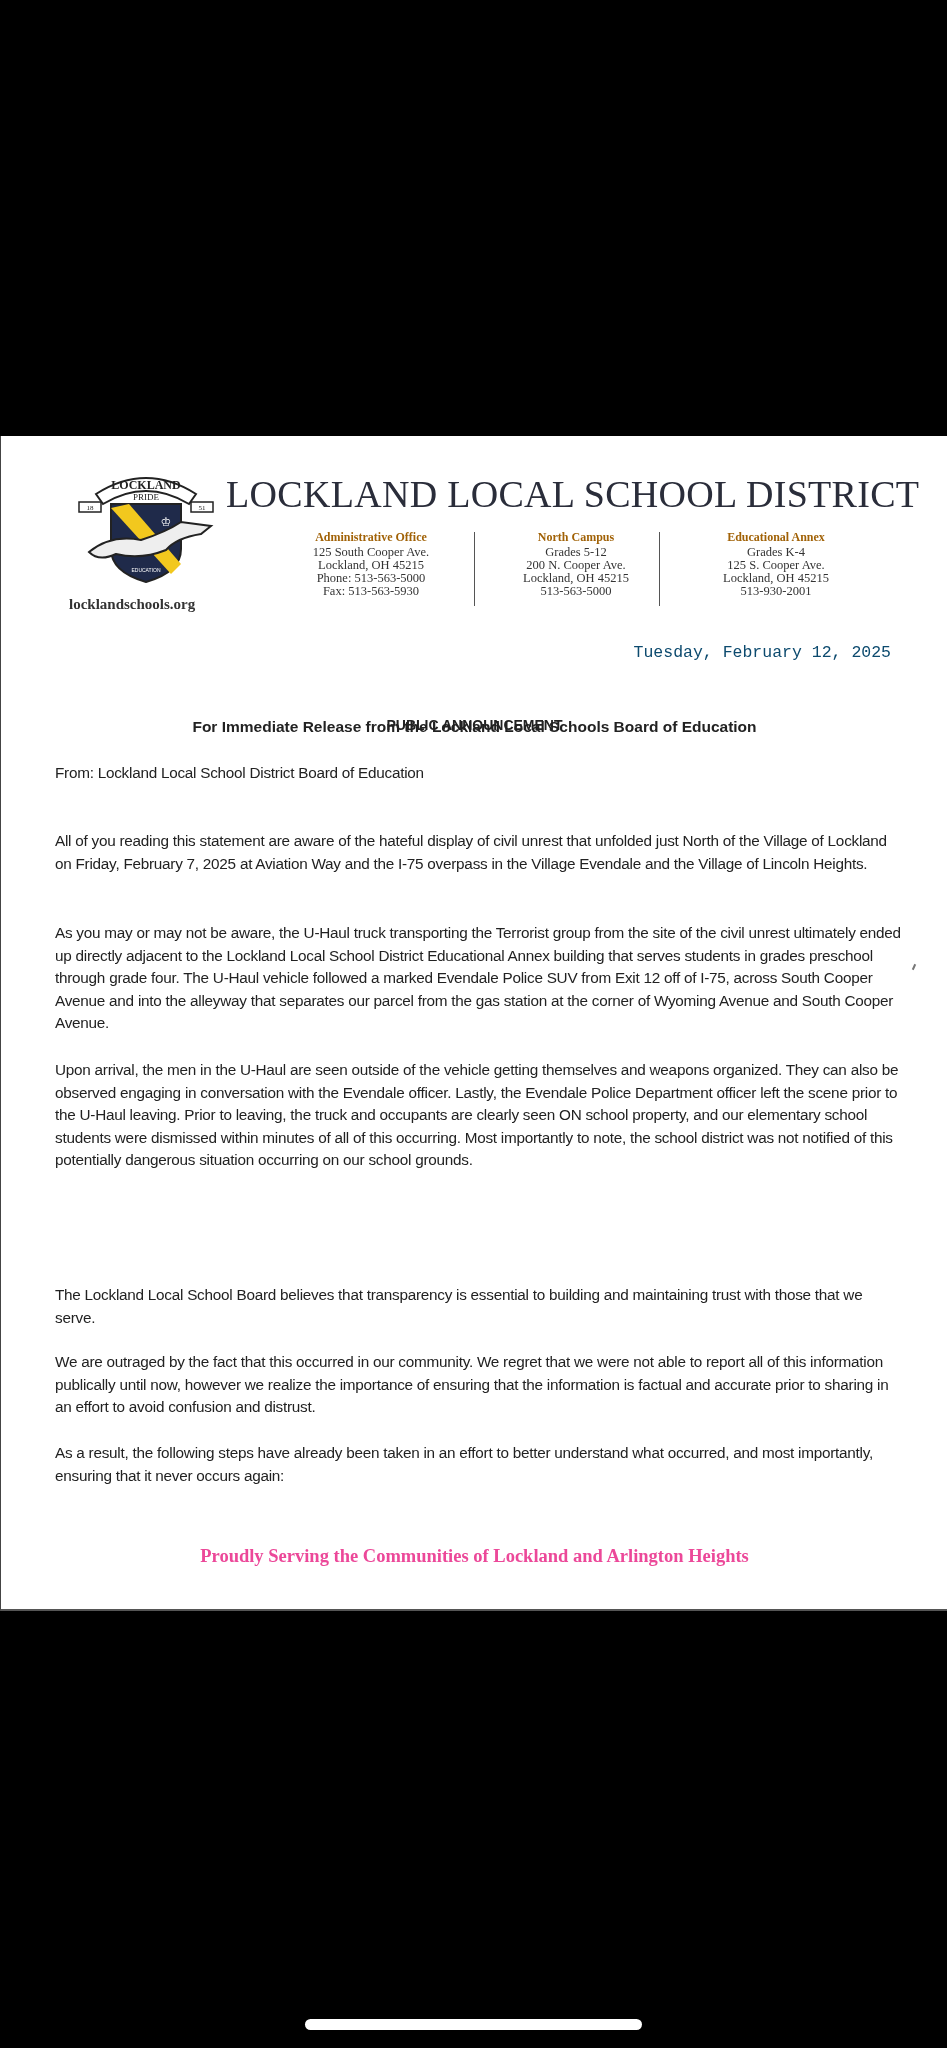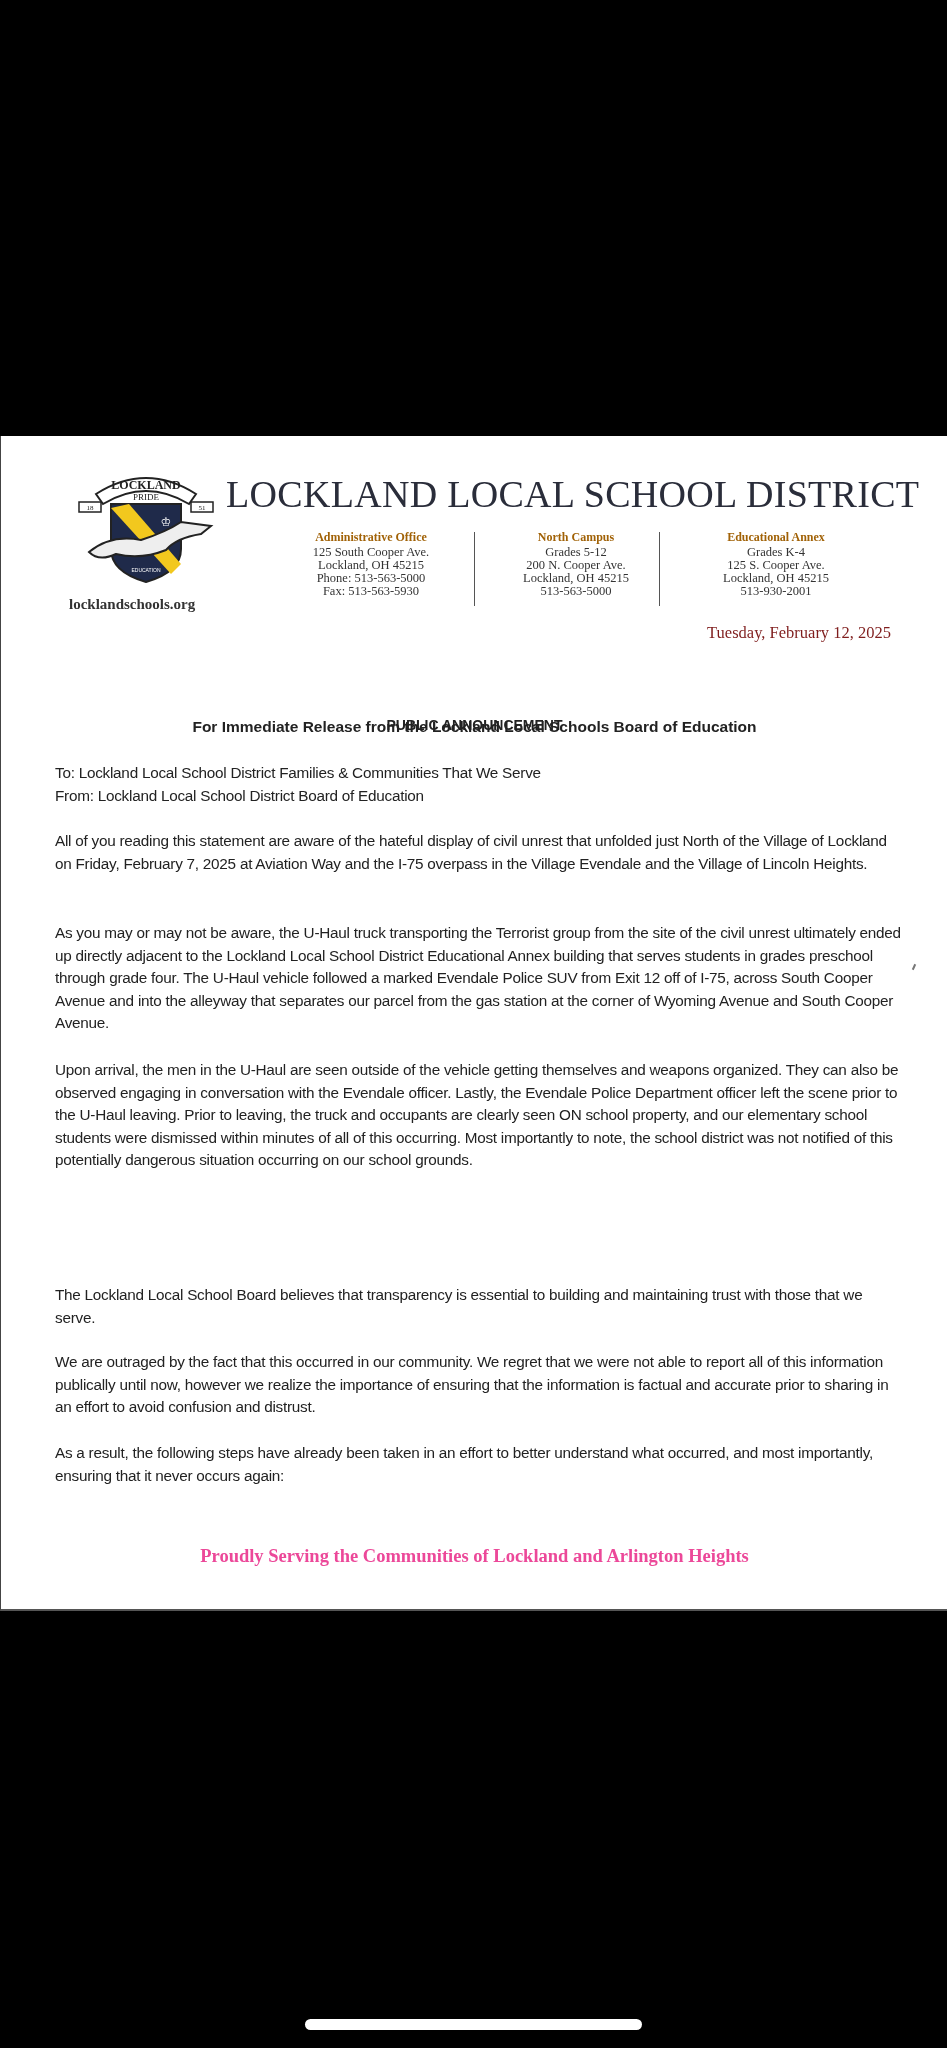--- a/index.html
+++ b/index.html
@@ -29,22 +29,22 @@
   }
   .office .oname { font-size: 12px; font-weight: bold; color: #a16207; line-height: 18px; }
   .office .oline { font-size: 12.5px; line-height: 13px; }
   .office.o1 { left: 0; width: 200px; }
   .office.o2 { left: 200px; width: 210px; }
   .office.o3 { left: 410px; width: 190px; }
   .vdiv { position: absolute; top: 4px; width: 1px; height: 74px; background: #555; }
   .vdiv.d1 { left: 203px; }
   .vdiv.d2 { left: 388px; }
   .date {
-    position: absolute; right: 56px; top: 187px;
-    font-family: Liberation Serif, serif; font-size: 16.5px; color: #7f1d1d;
+    position: absolute; right: 56px; top: 207px;
+    font-family: Liberation Mono, monospace; font-size: 16.5px; color: #0c4a6e;
   }
   .heading {
     position: absolute; left: 0; width: 947px; text-align: center;
     font-family: "Liberation Sans", sans-serif; font-weight: bold; color: #222;
   }
   .heading.h1 { top: 238px; font-size: 14px; margin-top: 43px; }
   .heading.h2 { top: 282px; font-size: 15.5px; }
   .body-text {
     position: absolute; left: 54px; width: 850px;
     font-family: "Liberation Sans", sans-serif; font-size: 15.3px; line-height: 22.5px; color: #222;
@@ -112,21 +112,20 @@
       <div class="oline">513-930-2001</div>
     </div>
   </div>
 
   <div class="date">Tuesday, February 12, 2025</div>
 
   <div class="heading h1">PUBLIC ANNOUNCEMENT</div>
   <div class="heading h2">For Immediate Release from the Lockland Local Schools Board of Education</div>
 
   <div class="body-text" style="top:326px;">
-    <p>To: Lockland Local School District Families &amp; Communities That We Serve</p>
     <p>From: Lockland Local School District Board of Education</p>
   </div>
 
   <div class="body-text" style="top:394px;">
     <p>All of you reading this statement are aware of the hateful display of civil unrest that unfolded just North of the Village of Lockland on Friday, February 7, 2025 at Aviation Way and the I-75 overpass in the Village Evendale and the Village of Lincoln Heights.</p>
   </div>
   <div class="body-text" style="top:486px;">
     <p>As you may or may not be aware, the U-Haul truck transporting the Terrorist group from the site of the civil unrest ultimately ended up directly adjacent to the Lockland Local School District Educational Annex building that serves students in grades preschool through grade four.  The U-Haul vehicle followed a marked Evendale Police SUV from Exit 12 off of I-75, across South Cooper Avenue and into the alleyway that separates our parcel from the gas station at the corner of Wyoming Avenue and South Cooper Avenue.</p>
   </div>
   <div class="body-text" style="top:623px;">

